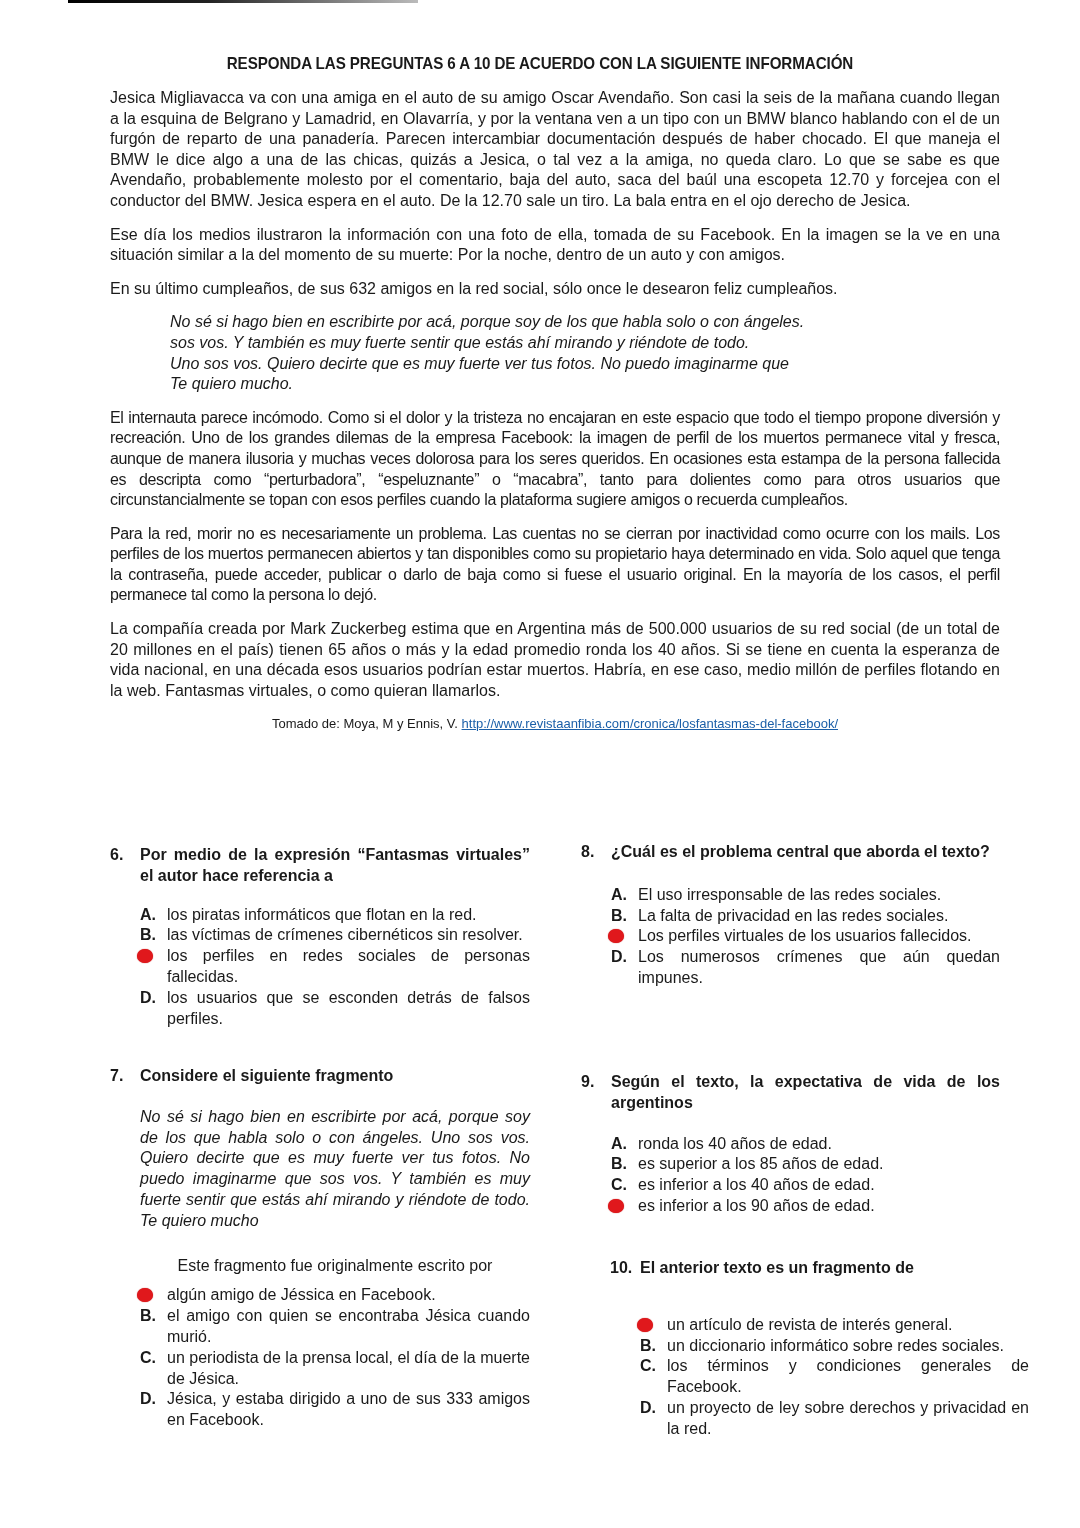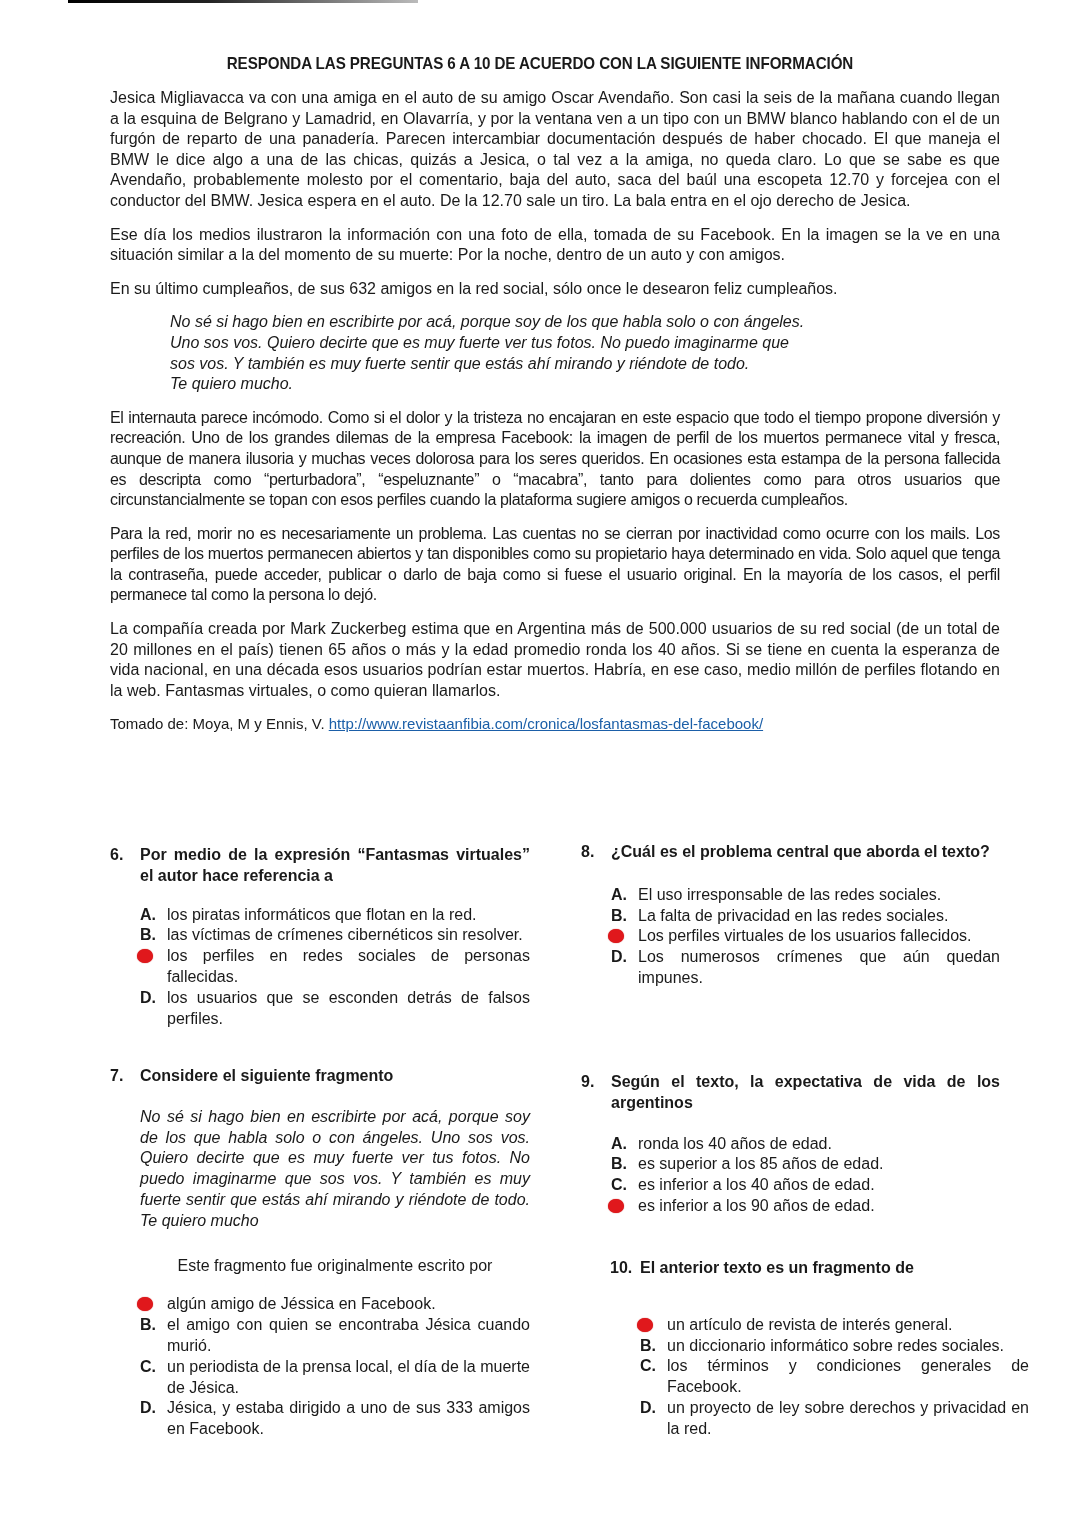--- a/index.html
+++ b/index.html
@@ -9,21 +9,21 @@
   .title { position: absolute; left: 0; top: 54px; width: 1080px; text-align: center;
            font-family: "Liberation Sans", sans-serif; font-weight: bold; font-size: 16.5px;
            letter-spacing: -0.1px; transform: scaleX(0.92); }
   .reading { position: absolute; left: 110px; top: 88px; width: 890px;
              font-family: "Liberation Sans", sans-serif; font-size: 16px; line-height: 20.6px;
              text-align: justify; }
   .reading p { margin: 0 0 13px 0; }
   .reading .narrow { letter-spacing: -0.35px; }
   .quote { margin: 0 0 13px 60px !important; font-style: italic; text-align: left !important; width: 780px; }
   .quote span { display: block; }
-  .source { text-align: left; font-size: 15px; margin-top: 4px !important; }
+  .source { text-align: center; font-size: 13px; margin-top: 4px !important; }
   .source a { color: #1b5fa8; text-decoration: underline; }
   .q { position: absolute; font-family: "Liberation Sans", sans-serif; font-size: 16px; line-height: 20.8px; }
   .q .stem { display: flex; text-align: justify; }
   .q .num { font-weight: bold; width: 30px; flex: 0 0 30px; }
   .q .stemtext { flex: 1; font-weight: bold; }
   .q .opts { margin: 18px 0 0 30px; }
   .opt { display: flex; align-items: flex-start; text-align: justify; }
   .opt .letter { font-weight: bold; flex: 0 0 27px; width: 27px; position: relative; }
   .opt .otext { flex: 1; }
   .mark { position: absolute; left: -3px; top: 3px; width: 16px; height: 14px; border-radius: 50%;
@@ -42,22 +42,22 @@
 <div class="topbar"></div>
 
 <div class="title">RESPONDA LAS PREGUNTAS 6 A 10 DE ACUERDO CON LA SIGUIENTE INFORMACIÓN</div>
 
 <div class="reading">
   <p>Jesica Migliavacca va con una amiga en el auto de su amigo Oscar Avendaño. Son casi la seis de la mañana cuando llegan a la esquina de Belgrano y Lamadrid, en Olavarría, y por la ventana ven a un tipo con un BMW blanco hablando con el de un furgón de reparto de una panadería. Parecen intercambiar documentación después de haber chocado. El que maneja el BMW le dice algo a una de las chicas, quizás a Jesica, o tal vez a la amiga, no queda claro. Lo que se sabe es que Avendaño, probablemente molesto por el comentario, baja del auto, saca del baúl una escopeta 12.70 y forcejea con el conductor del BMW. Jesica espera en el auto. De la 12.70 sale un tiro. La bala entra en el ojo derecho de Jesica.</p>
   <p>Ese día los medios ilustraron la información con una foto de ella, tomada de su Facebook. En la imagen se la ve en una situación similar a la del momento de su muerte: Por la noche, dentro de un auto y con amigos.</p>
   <p>En su último cumpleaños, de sus 632 amigos en la red social, sólo once le desearon feliz cumpleaños.</p>
   <p class="quote">
     <span>No sé si hago bien en escribirte por acá, porque soy de los que habla solo o con ángeles.</span>
+    <span>sos vos. Y también es muy fuerte sentir que estás ahí mirando y riéndote de todo.</span>
     <span>Uno sos vos. Quiero decirte que es muy fuerte ver tus fotos. No puedo imaginarme que</span>
-    <span>sos vos. Y también es muy fuerte sentir que estás ahí mirando y riéndote de todo.</span>
     <span>Te quiero mucho.</span>
   </p>
   <p class="narrow">El internauta parece incómodo. Como si el dolor y la tristeza no encajaran en este espacio que todo el tiempo propone diversión y recreación. Uno de los grandes dilemas de la empresa Facebook: la imagen de perfil de los muertos permanece vital y fresca, aunque de manera ilusoria y muchas veces dolorosa para los seres queridos. En ocasiones esta estampa de la persona fallecida es descripta como “perturbadora”, “espeluznante” o “macabra”, tanto para dolientes como para otros usuarios que circunstancialmente se topan con esos perfiles cuando la plataforma sugiere amigos o recuerda cumpleaños.</p>
   <p class="narrow">Para la red, morir no es necesariamente un problema. Las cuentas no se cierran por inactividad como ocurre con los mails. Los perfiles de los muertos permanecen abiertos y tan disponibles como su propietario haya determinado en vida. Solo aquel que tenga la contraseña, puede acceder, publicar o darlo de baja como si fuese el usuario original. En la mayoría de los casos, el perfil permanece tal como la persona lo dejó.</p>
   <p>La compañía creada por Mark Zuckerbeg estima que en Argentina más de 500.000 usuarios de su red social (de un total de 20 millones en el país) tienen 65 años o más y la edad promedio ronda los 40 años. Si se tiene en cuenta la esperanza de vida nacional, en una década esos usuarios podrían estar muertos. Habría, en ese caso, medio millón de perfiles flotando en la web. Fantasmas virtuales, o como quieran llamarlos.</p>
   <p class="source">
     <span>Tomado de: Moya, M y Ennis, V. </span><a>http://www.revistaanfibia.com/cronica/losfantasmas-del-facebook/</a>
   </p>
 </div>
 
@@ -88,21 +88,21 @@
   </div>
 </div>
 
 <div class="q" id="q7">
   <div class="stem">
     <span class="num">7.</span>
     <span class="stemtext">Considere el siguiente fragmento</span>
   </div>
   <div class="frag">No sé si hago bien en escribirte por acá, porque soy de los que habla solo o con ángeles. Uno sos vos. Quiero decirte que es muy fuerte ver tus fotos. No puedo imaginarme que sos vos. Y también es muy fuerte sentir que estás ahí mirando y riéndote de todo. Te quiero mucho</div>
   <div class="frag-intro">Este fragmento fue originalmente escrito por</div>
-  <div class="opts" style="margin-top:18px">
+  <div class="opts" style="margin-top:9px">
     <div class="opt">
         <span class="letter">
           <span class="mark"></span>
         </span>
         <span class="otext">algún amigo de Jéssica en Facebook.</span>
       </div>
     <div class="opt">
         <span class="letter">B.</span>
         <span class="otext">el amigo con quien se encontraba Jésica cuando murió.</span>
       </div>

